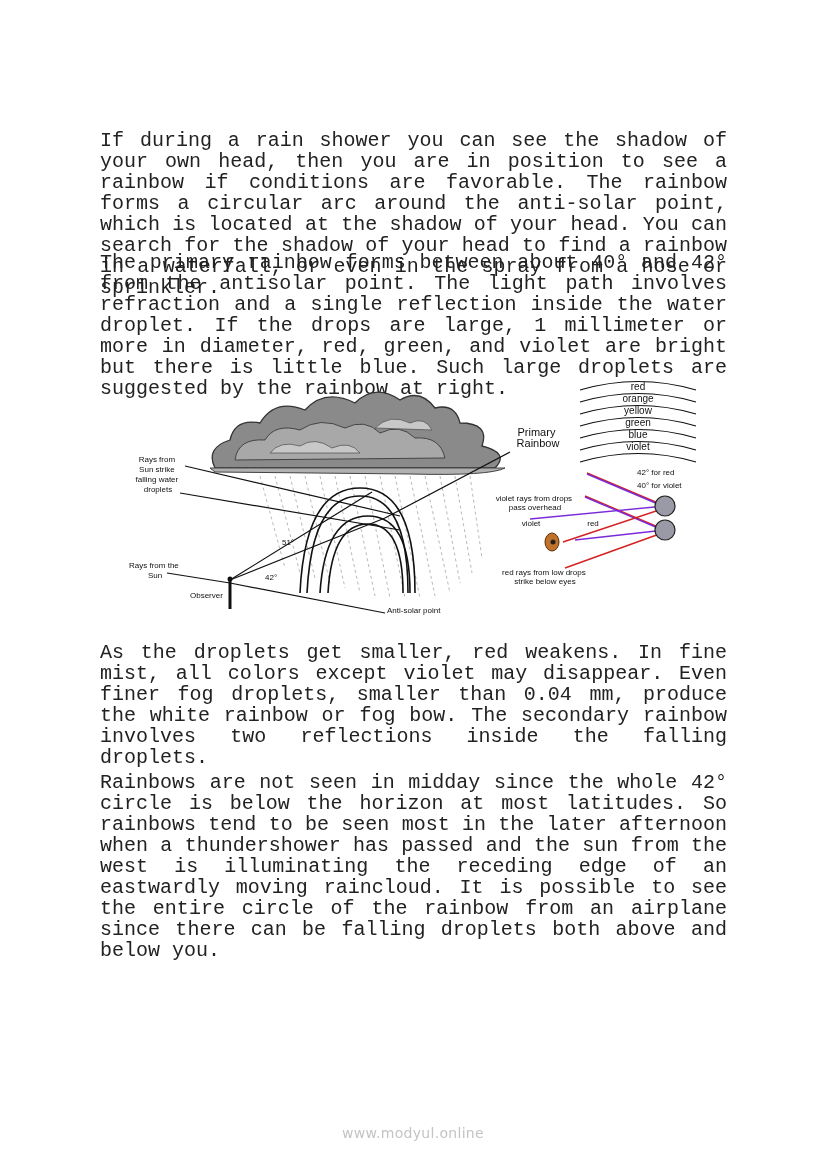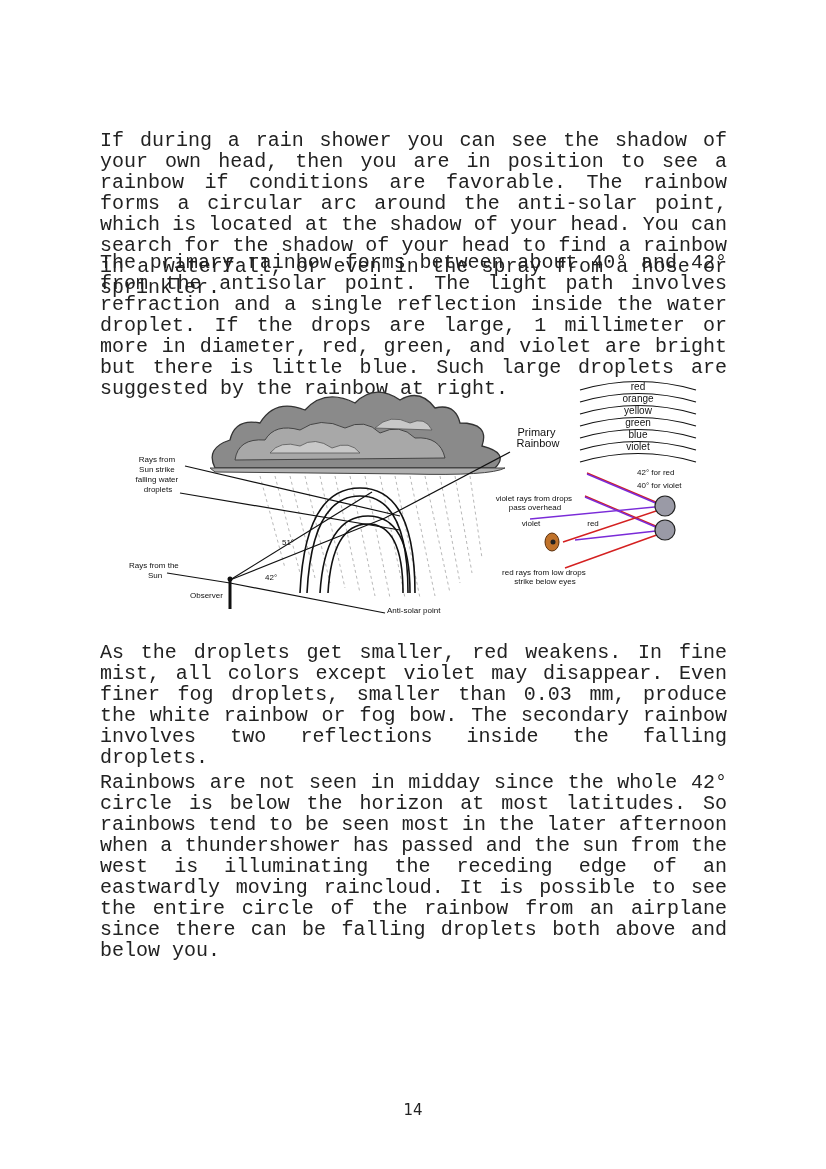--- a/index.html
+++ b/index.html
@@ -148,17 +148,17 @@
       </text>
       <text x="421" y="158" font-size="8" text-anchor="middle">violet</text>
       <text x="483" y="158" font-size="8" text-anchor="middle">red</text>
       <text font-size="8" text-anchor="middle">
         <tspan x="435" y="207">red rays from low drops</tspan>
         <tspan x="435" y="216">strike below eyes</tspan>
       </text>
     </svg>
   </div>
 
-  <p class="para" id="p3">As the droplets get smaller, red weakens. In fine mist, all colors except violet may disappear. Even finer fog droplets, smaller than 0.03 mm, produce the white rainbow or fog bow. The secondary rainbow involves two reflections inside the falling droplets.</p>
+  <p class="para" id="p3">As the droplets get smaller, red weakens. In fine mist, all colors except violet may disappear. Even finer fog droplets, smaller than 0.04 mm, produce the white rainbow or fog bow. The secondary rainbow involves two reflections inside the falling droplets.</p>
   <p class="para" id="p4">Rainbows are not seen in midday since the whole 42° circle is below the horizon at most latitudes. So rainbows tend to be seen most in the later afternoon when a thundershower has passed and the sun from the west is illuminating the receding edge of an eastwardly moving raincloud. It is possible to see the entire circle of the rainbow from an airplane since there can be falling droplets both above and below you.</p>
 
-  <div class="pagenum">14</div>
+  <div class="footer">www.modyul.online</div>
 </div>
 
 </body></html>

